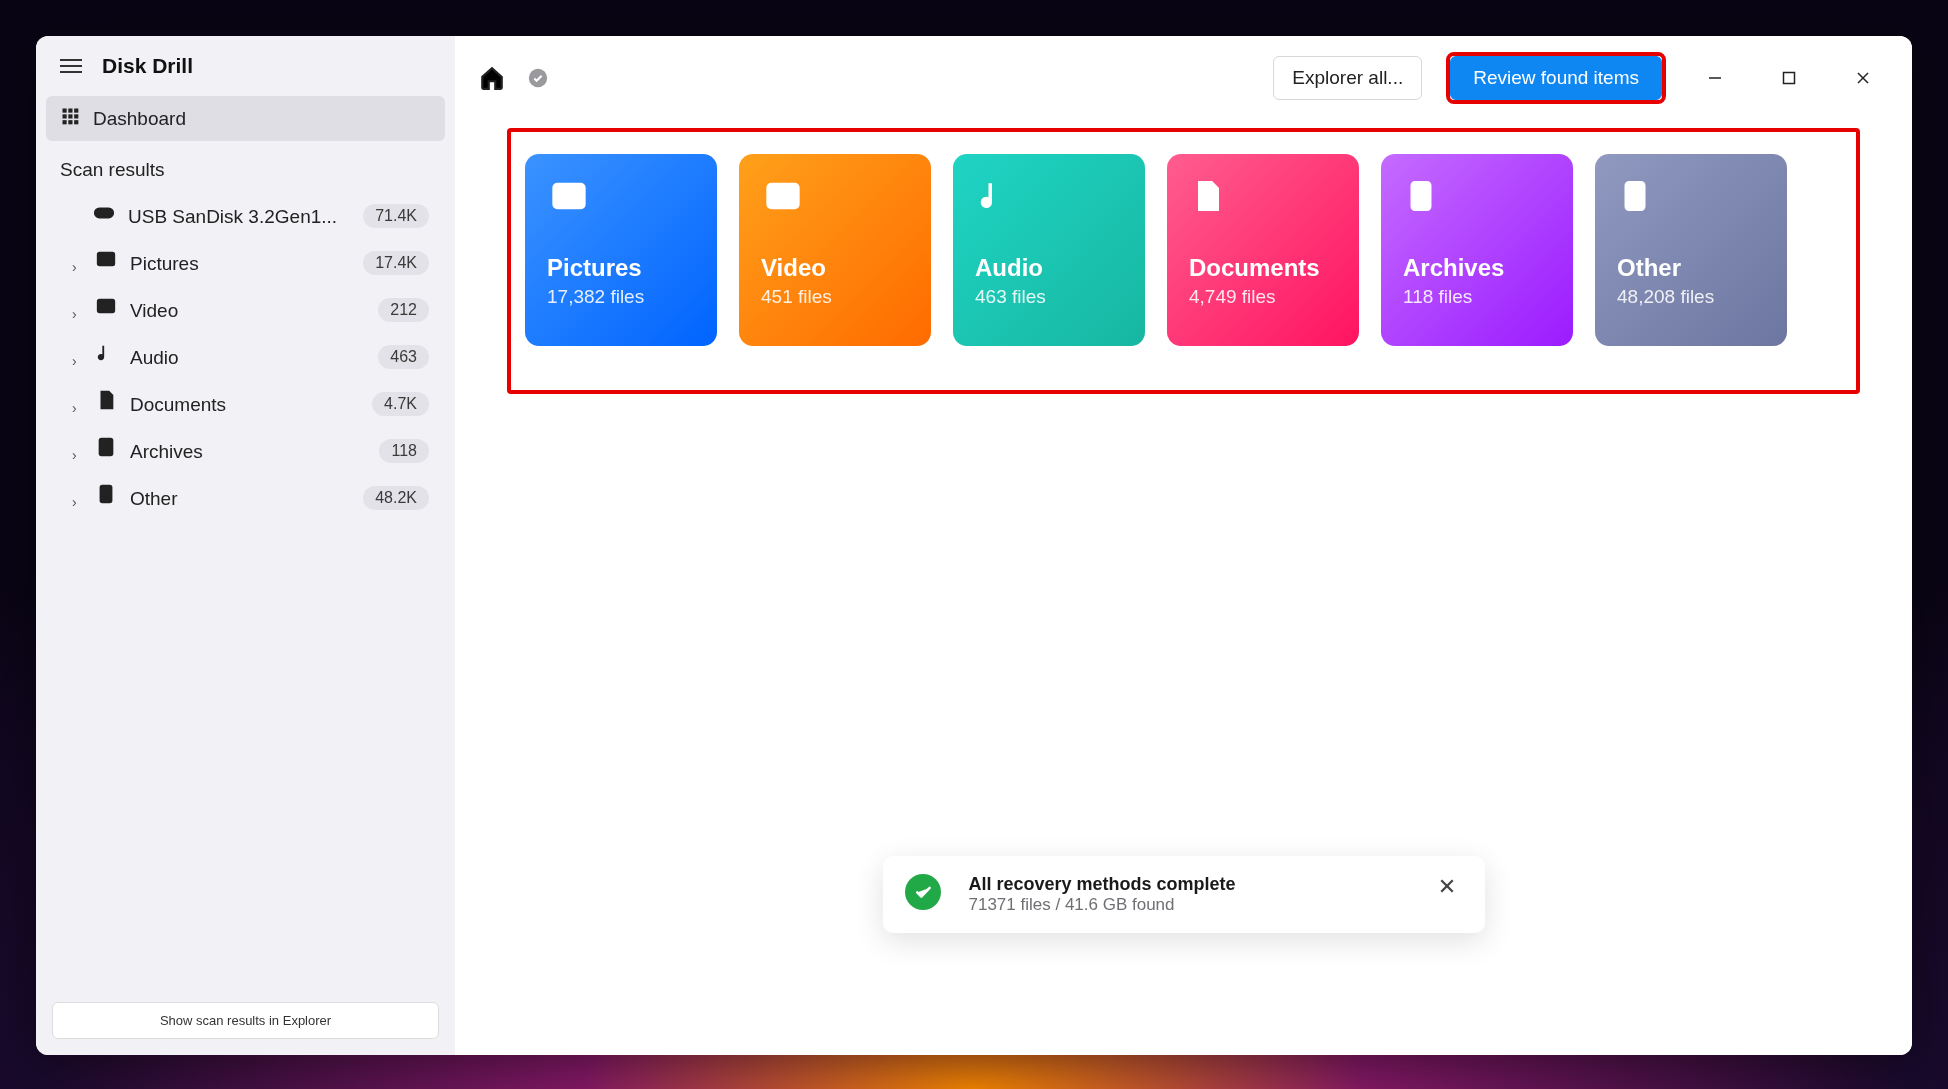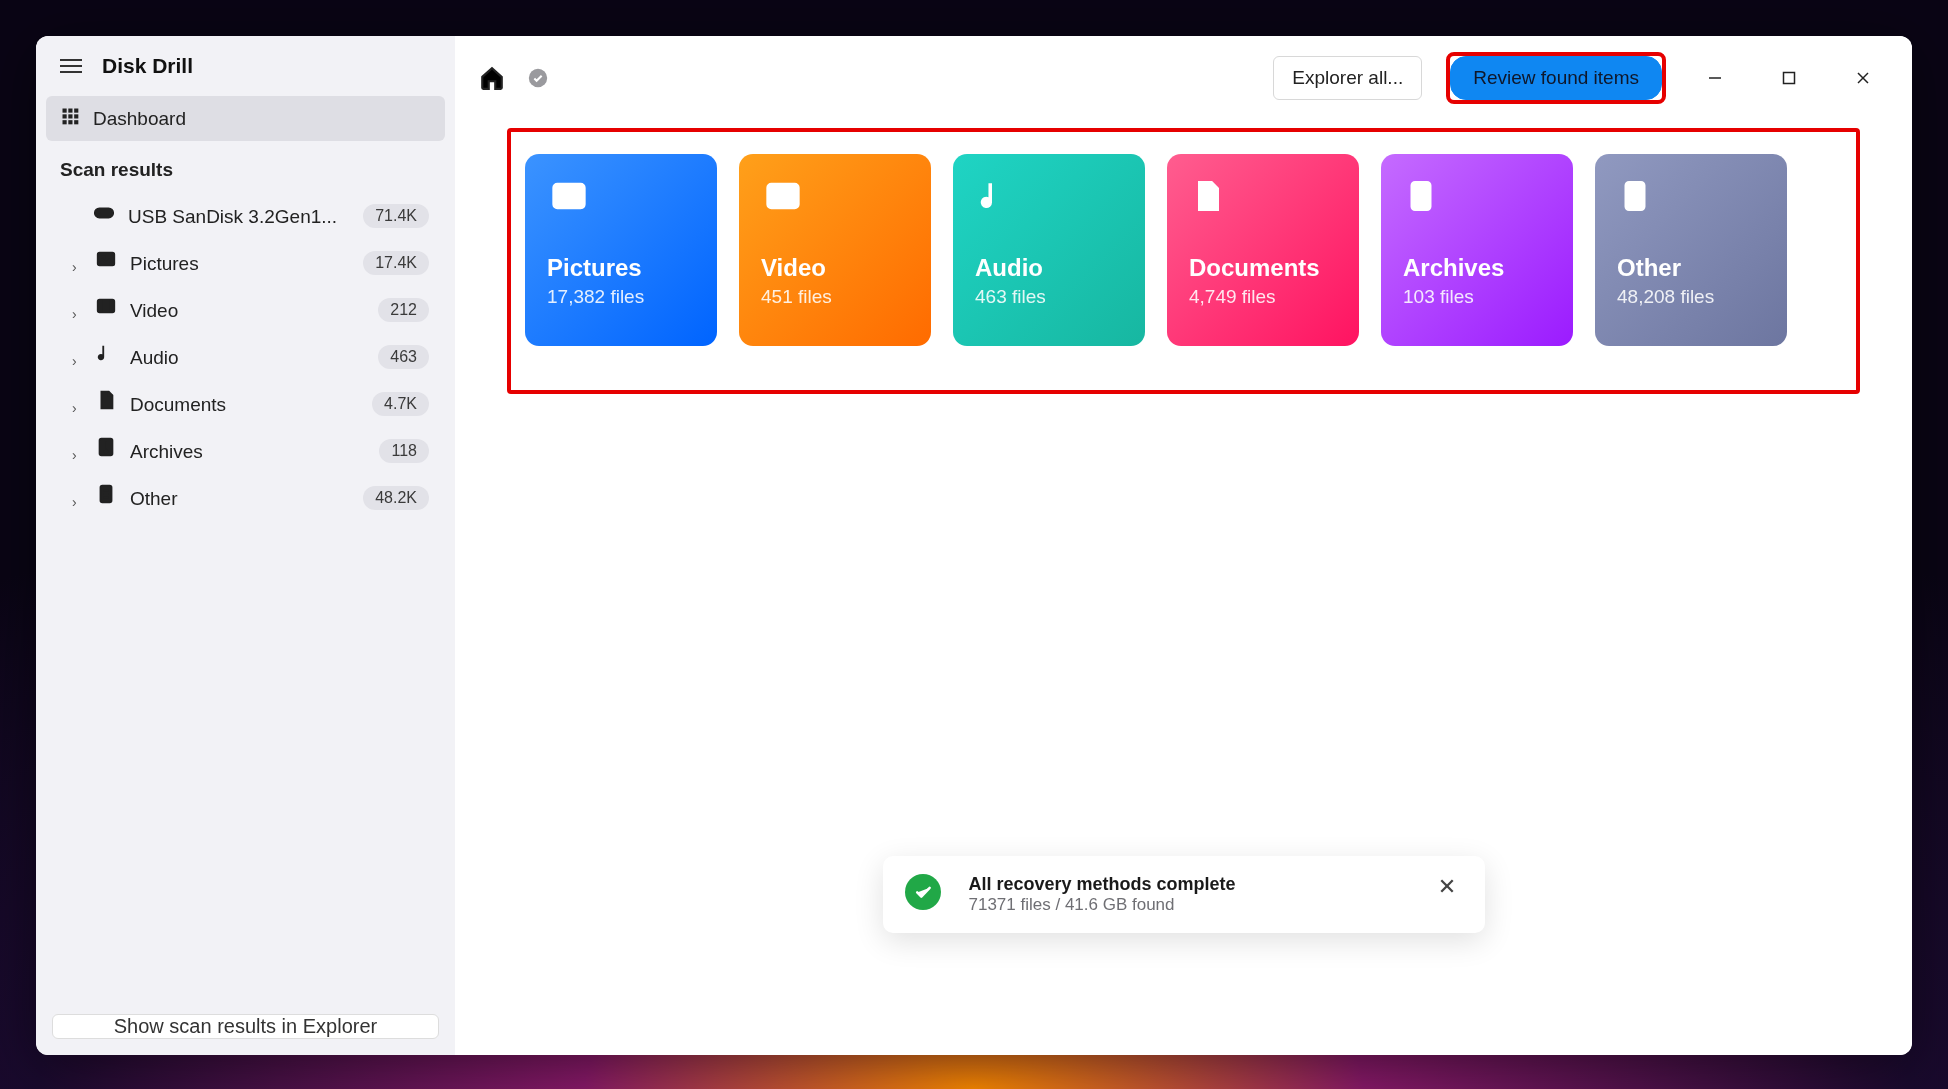--- a/index.html
+++ b/index.html
@@ -16,37 +16,37 @@
 }
 
 .sidebar { width: 419px; background: #f2f2f6; display: flex; flex-direction: column; border-top-left-radius:12px; border-bottom-left-radius:12px;}
 .sb-header { display: flex; align-items: center; padding: 18px 24px 18px 24px; gap: 20px; }
 .hamburger { display: flex; flex-direction: column; gap: 4px; }
 .hamburger span { width: 22px; height: 2px; background: #333; }
 .sb-title { font-size: 21px; font-weight: 600; color: #111; }
 .sb-item { display: flex; align-items: center; padding: 10px 18px 10px 14px; margin: 0 10px 4px; border-radius: 6px; gap: 13px; font-size: 19px; color: #222; position: relative; }
 .sb-item.selected { background: #dedee4; }
 .sb-item.selected::before { content:""; position:absolute; left:0; top:8px; bottom:8px; width:4px; background:#0078d4; border-radius:4px; display:none;}
-.sb-section-header { font-size: 19px; font-weight: 700; padding: 14px 24px 10px; color: #222; }
+.sb-section-header { font-size: 19px; font-weight: 400; padding: 14px 24px 10px; color: #222; }
 .tree-item { display: flex; align-items: flex-end; padding: 10px 16px 10px 26px; margin: 0 10px; border-radius: 6px; gap: 12px; font-size: 19px; color: #222; }
 .tree-item .chev { width: 10px; color: #555; font-size: 14px; }
 .tree-item .ticon { width: 24px; text-align: center; }
 .tree-item .label { flex: 1; white-space: nowrap; overflow: hidden; text-overflow: ellipsis; }
 .tree-item .count { background: #e2e2e8; color: #3a3a3a; font-size: 16px; padding: 3px 12px; border-radius: 20px; font-weight: 500;}
 .tree-item.usb { padding-left: 46px; }
 .sb-footer { margin-top: auto; padding: 16px; }
-.sb-footer button { width: 100%; background: #fff; border: 1px solid #ddd; border-radius: 6px; font-size: 20px; color: #333; cursor: pointer; }
+.sb-footer button { width: 100%; padding: 10px; background: #fff; border: 1px solid #ddd; border-radius: 6px; font-size: 13px; color: #333; cursor: pointer; }
 
 .main { flex: 1; background: #fff; display: flex; flex-direction: column; position: relative; border-top-right-radius:12px; border-bottom-right-radius:12px;}
 .topbar { display: flex; align-items: center; padding: 16px 24px; gap: 24px; }
 .tb-left { display:flex; align-items:center; gap:22px; }
 .home-icon svg, .check-icon svg { display:block; }
 .tb-spacer { flex: 1; }
 .btn-outline { background: #fff; border: 1px solid #d8d8d8; border-radius: 6px; padding: 10px 18px; font-size: 19px; color: #222; cursor: pointer; }
-.btn-primary { background: #0f87f2; border: 1px solid #0f87f2; border-radius: 16px; padding: 10px 22px; font-size: 19px; color: #0f172a; cursor: pointer; }
+.btn-primary { background: #0f87f2; border: 1px solid #0f87f2; border-radius: 6px; padding: 10px 22px; font-size: 19px; color: #ffffff; cursor: pointer; }
 .btn-highlight-wrap { border: 4px solid #e60000; border-radius: 8px; padding: 0; }
 .winbtn { width: 50px; height: 36px; display: flex; align-items: center; justify-content: center; color: #333; cursor:pointer;}
 .content { padding: 8px 52px 0; }
 .h1 { font-size: 42px; font-weight: 700; color: #1a1a1a; margin-bottom: 8px; }
 .sub { font-size: 26px; color: #6f6f74; margin-bottom: 24px; }
 .card-row-wrap { border: 4px solid #e60000; border-radius: 4px; padding: 22px 14px 44px; display: flex; gap: 22px; }
 .card { width: 192px; height: 192px; border-radius: 14px; padding: 22px 22px; display: flex; flex-direction: column; color: #fff; cursor:pointer; }
 .card .cicon { height: 40px; margin-bottom: 38px; }
 .card .ctitle { font-size: 24px; font-weight: 700; margin-bottom: 4px; }
 .card .csub { font-size: 19px; opacity: 0.88; font-weight: 500;}
@@ -256,21 +256,21 @@
           <div class="ctitle">Documents</div>
           <div class="csub">4,749 files</div>
         </div>
         <div class="card c-archives">
           <div class="cicon icon-white"><svg width="36" height="40" viewBox="0 0 24 24" fill="none" stroke="#fff" stroke-width="2">
                 <rect x="6" y="3" width="12" height="18" rx="2"></rect>
                 <line x1="12" y1="5" x2="12" y2="13"></line>
                 <circle cx="12" cy="16" r="1.5"></circle>
               </svg></div>
           <div class="ctitle">Archives</div>
-          <div class="csub">103 files</div>
+          <div class="csub">118 files</div>
         </div>
         <div class="card c-other">
           <div class="cicon icon-white"><svg width="36" height="40" viewBox="0 0 24 24" fill="none" stroke="#fff" stroke-width="2">
                 <rect x="6" y="3" width="12" height="18" rx="2"></rect>
                 <line x1="9" y1="8" x2="15" y2="8"></line>
                 <line x1="9" y1="12" x2="15" y2="12"></line>
                 <line x1="9" y1="16" x2="15" y2="16"></line>
               </svg></div>
           <div class="ctitle">Other</div>
           <div class="csub">48,208 files</div>

